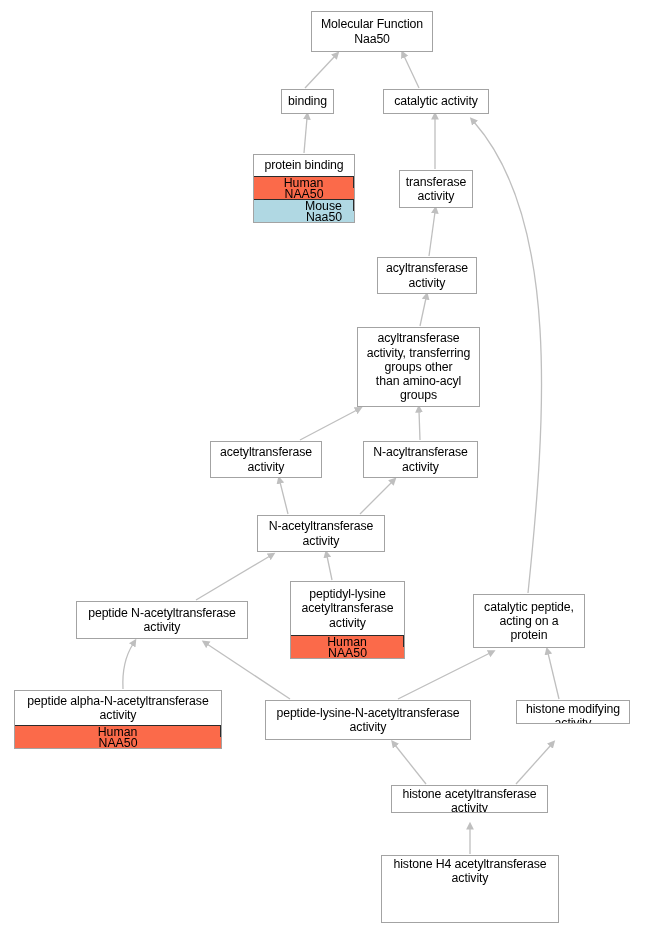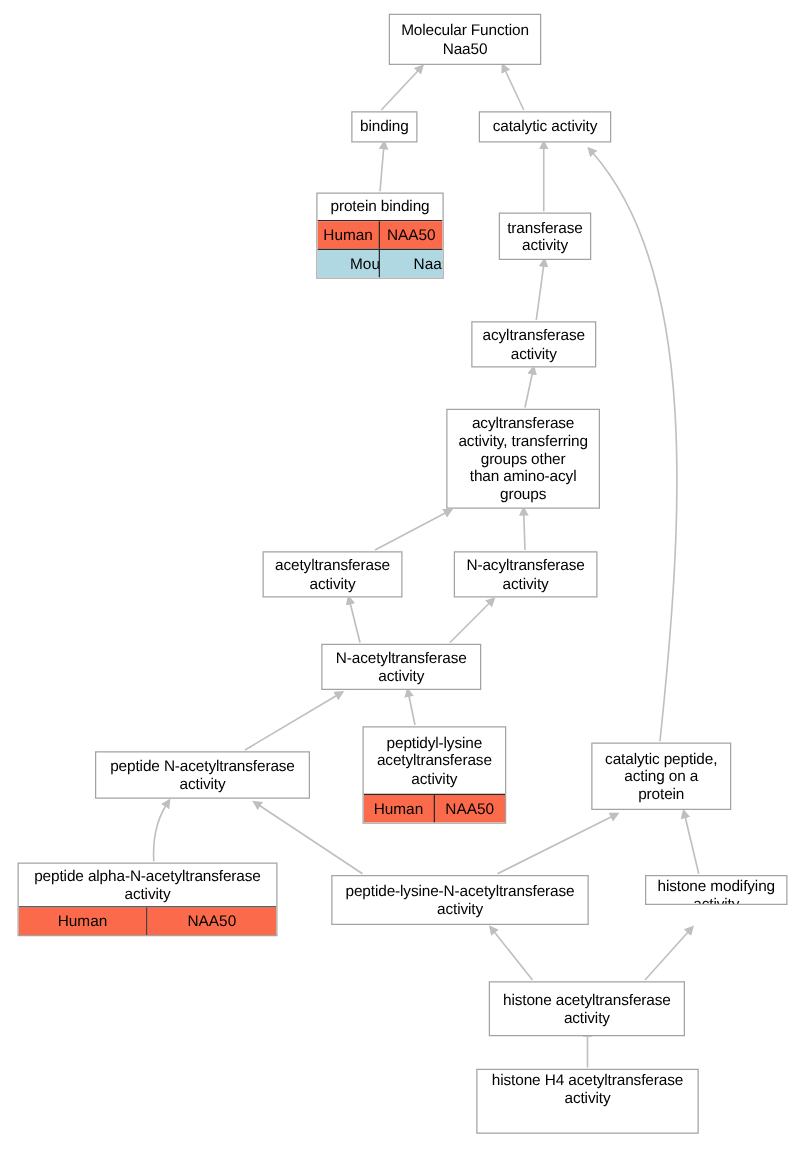--- a/index.html
+++ b/index.html
@@ -43,21 +43,21 @@
     text-align: center;
     color: #000000;
     font-size: 12.3px;
     line-height: 14.2px;
     padding: 1px 3px;
     white-space: pre-line;
     letter-spacing: -0.1px;
   }
   .go-node .ann-row {
     display: flex;
-    flex-direction: row;
+    flex-direction: column;
     border-top: 1px solid #2b2b2b;
     height: 22px;
     flex: 0 0 22px;
     text-align: center;
   }
   .go-node .ann-cell {
     flex: 1 1 50%;
     display: flex;
     align-items: center;
     justify-content: center;
@@ -185,25 +185,25 @@
         </div>
       </div>
       <div class="go-node" style="left: 265px; top: 700px; width: 206px; height: 40px;">
         <div class="node-title">peptide-lysine-N-acetyltransferase
 activity</div>
       </div>
       <div class="go-node" style="left: 516px; top: 700px; width: 114px; height: 24px;">
         <div class="node-title">histone modifying
 activity</div>
       </div>
-      <div class="go-node" style="left: 391px; top: 785px; width: 157px; height: 44px;">
+      <div class="go-node" style="left: 391px; top: 785px; width: 157px; height: 28px;">
         <div class="node-title">histone acetyltransferase
 activity</div>
       </div>
-      <div class="go-node" style="left: 381px; top: 855px; width: 178px; height: 52px; gap: 48px;">
+      <div class="go-node" style="left: 381px; top: 855px; width: 178px; height: 68px; gap: 48px;">
         <div class="node-title">histone H4 acetyltransferase
 activity</div>
         <div class="ann-row">
           <div class="ann-cell left ann-human">Human</div>
           <div class="ann-cell ann-human">NAA50</div>
         </div>
       </div>
     </div>
 
 </div>

